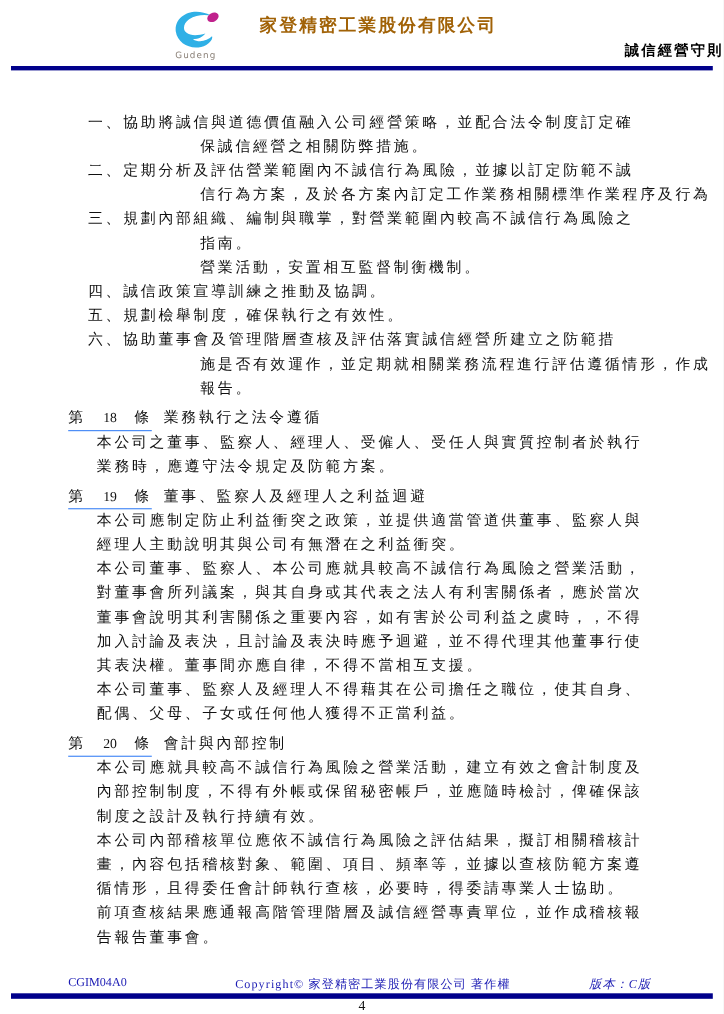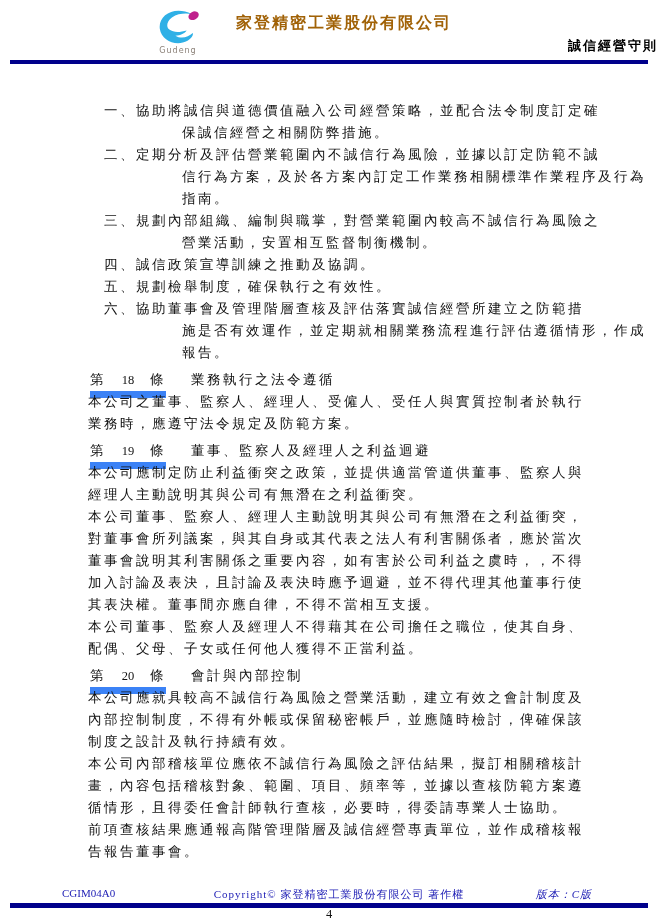--- a/index.html
+++ b/index.html
@@ -23,31 +23,31 @@
     position:absolute; top:37px; left:30px; right:0; text-align:right;
     font-size:13px; font-weight:bold; letter-spacing:2px; color:#000;
   }
   .rule { position:absolute; left:10px; right:10px; height:4px; background:#00008b; }
   .rule.top { top:60px; }
   .rule.bottom { top:903px; height:5px; }
 
   
   .body { position:absolute; top:100px; left:0; right:0; font-size:13.5px; letter-spacing:2.5px; }
   .bline { height:22px; line-height:22px; white-space:nowrap; }
-  .lfirst { margin-left:104px; }
+  .lfirst { margin-left:80px; }
   .lfirst .lnum { margin-right:0; }
   .lcont  { margin-left:182px; }
   .para   { margin-left:88px; }
   .gap    { height:5px; }
 
   .art-head { height:22px; line-height:22px; margin-left:62px; white-space:nowrap; }
-  .art-label { display:inline-block; border-bottom:7px solid #3b82f6; padding-bottom:0;margin-left:28px; }
+  .art-label { display:inline-block; border-bottom:1px solid #3b82f6; padding-bottom:0; }
   .art-no { display:inline-block; min-width:20px; margin:0 12px; text-align:center;
             font-size:12.5px; letter-spacing:0; font-family:"Liberation Serif",serif; }
-  .art-title { margin-left:19px; }
+  .art-title { margin-left:5px; }
 
   
   .footer-row { position:absolute; top:887px; left:0; right:0; height:16px;
                 font-size:11px; color:#1c1cb4; }
   .doc-code  { position:absolute; left:62px; top:0; letter-spacing:0; }
   .copyright { position:absolute; left:20px; right:0; top:0; text-align:center; letter-spacing:1px; }
   .version   { position:absolute; right:66px; top:0; letter-spacing:1px;font-style:italic; }
   .page-num  { position:absolute; top:907px; left:0; right:0; text-align:center;
                font-size:12.5px; color:#111; }
 </style>
@@ -70,23 +70,23 @@
   </div>
 
   <div class="body">
 
     <div>
       <div class="bline lfirst"><span class="lnum">一、</span><span>協助將誠信與道德價值融入公司經營策略，並配合法令制度訂定確</span></div>
       <div class="bline lcont">保誠信經營之相關防弊措施。</div>
 
       <div class="bline lfirst"><span class="lnum">二、</span><span>定期分析及評估營業範圍內不誠信行為風險，並據以訂定防範不誠</span></div>
       <div class="bline lcont">信行為方案，及於各方案內訂定工作業務相關標準作業程序及行為</div>
+      <div class="bline lfirst"><span class="lnum">三、</span><span>規劃內部組織、編制與職掌，對營業範圍內較高不誠信行為風險之</span></div>
+
       <div class="bline lcont">指南。</div>
-
-      <div class="bline lfirst"><span class="lnum">三、</span><span>規劃內部組織、編制與職掌，對營業範圍內較高不誠信行為風險之</span></div>
       <div class="bline lcont">營業活動，安置相互監督制衡機制。</div>
 
       <div class="bline lfirst"><span class="lnum">四、</span><span>誠信政策宣導訓練之推動及協調。</span></div>
 
       <div class="bline lfirst"><span class="lnum">五、</span><span>規劃檢舉制度，確保執行之有效性。</span></div>
 
       <div class="bline lfirst"><span class="lnum">六、</span><span>協助董事會及管理階層查核及評估落實誠信經營所建立之防範措</span></div>
       <div class="bline lcont">施是否有效運作，並定期就相關業務流程進行評估遵循情形，作成</div>
       <div class="bline lcont">報告。</div>
     </div>
@@ -102,21 +102,21 @@
     </div>
 
     <div class="gap"></div>
     <div>
       <div class="art-head">
         <span class="art-label"><span>第</span><span class="art-no">19</span><span>條</span></span>
         <span class="art-title">董事、監察人及經理人之利益迴避</span>
       </div>
       <div class="bline para">本公司應制定防止利益衝突之政策，並提供適當管道供董事、監察人與</div>
       <div class="bline para">經理人主動說明其與公司有無潛在之利益衝突。</div>
-      <div class="bline para">本公司董事、監察人、經理人主動說明其與公司有無潛在之利益衝突，</div>
+      <div class="bline para">本公司董事、監察人、本公司應就具較高不誠信行為風險之營業活動，</div>
       <div class="bline para">對董事會所列議案，與其自身或其代表之法人有利害關係者，應於當次</div>
       <div class="bline para">董事會說明其利害關係之重要內容，如有害於公司利益之虞時，，不得</div>
       <div class="bline para">加入討論及表決，且討論及表決時應予迴避，並不得代理其他董事行使</div>
       <div class="bline para">其表決權。董事間亦應自律，不得不當相互支援。</div>
       <div class="bline para">本公司董事、監察人及經理人不得藉其在公司擔任之職位，使其自身、</div>
       <div class="bline para">配偶、父母、子女或任何他人獲得不正當利益。</div>
     </div>
 
     <div class="gap"></div>
     <div>

